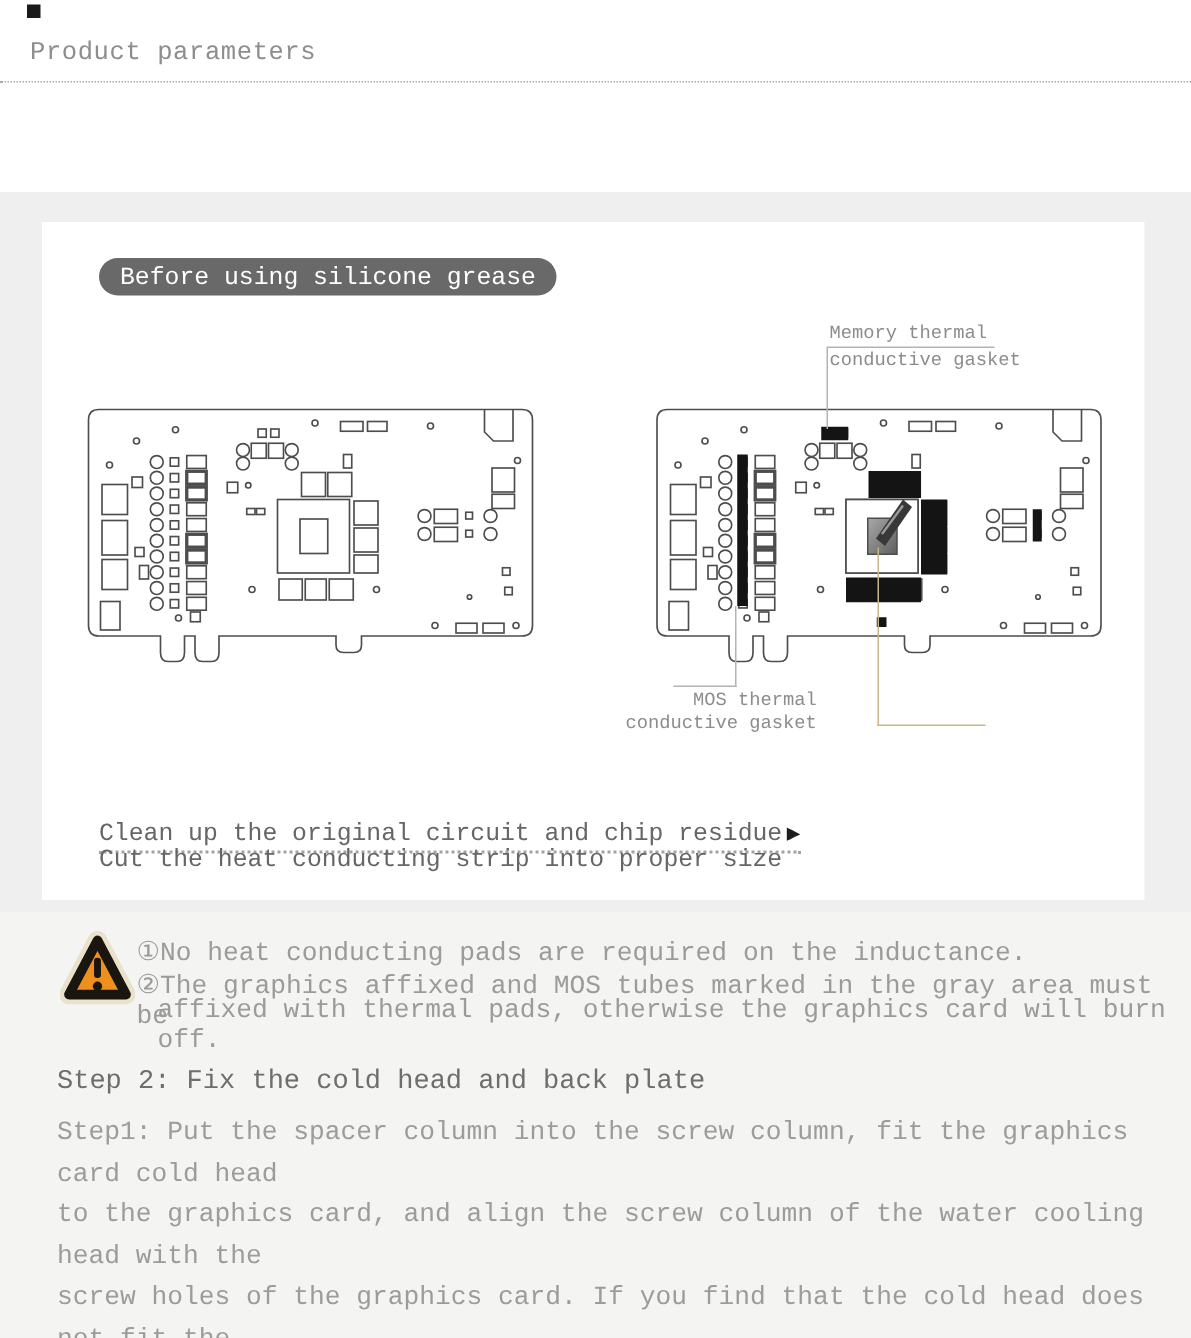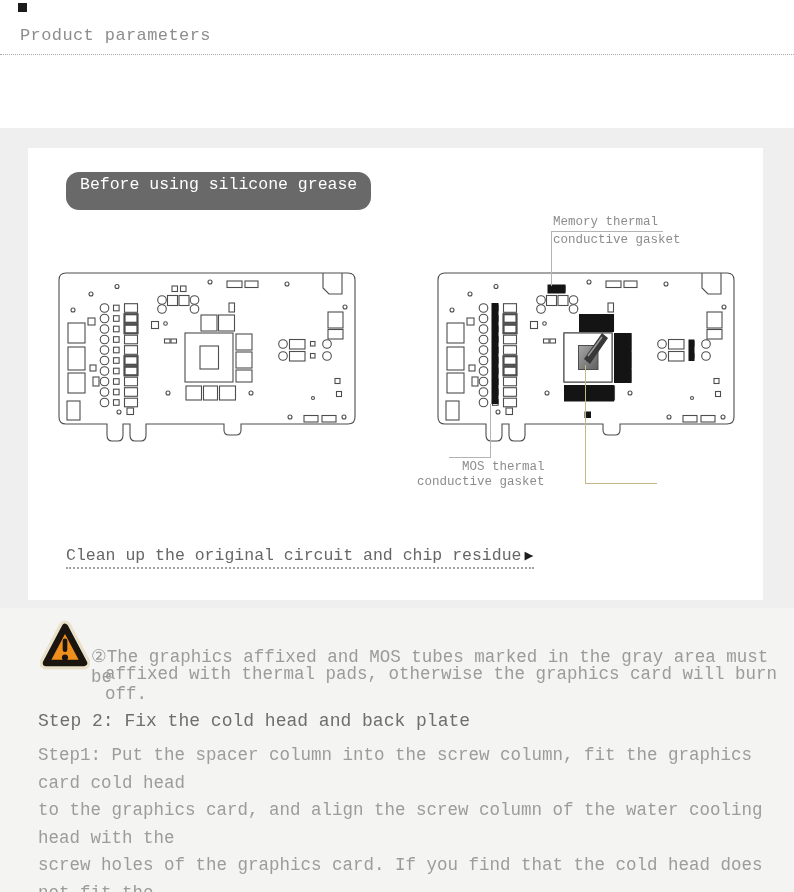--- a/index.html
+++ b/index.html
@@ -10,21 +10,21 @@
   
   .corner-square{left:18px;top:3px;width:9px;height:9px;background:#1b1b1b;}
   .header-title{left:20px;top:26px;font-size:17px;color:#8d8d8d;letter-spacing:.4px;}
   .header-rule{left:0;top:54px;width:794px;height:0;border-top:1.5px dotted #ababab;}
   .step1-title{left:38px;top:79px;font-size:17.5px;color:#585858;}
 
   
   .gray-band{left:0;top:128px;width:794px;height:480px;background:#efefef;}
   .white-panel{left:28px;top:148px;width:735px;height:452px;background:#ffffff;}
 
-  .badge{height:38px;line-height:25px;padding:0 14px;border-radius:13px;background:#696969;
+  .badge{height:25px;line-height:25px;padding:0 14px;border-radius:13px;background:#696969;
          color:#ffffff;font-size:16.5px;top:172px;}
   .badge-before{left:66px;}
   .badge-after{left:417px;}
 
   .board{width:307px;height:178px;top:265px;}
   .board-left{left:55px;}
   .board-right{left:434px;}
 
   .lbl{font-size:12.5px;color:#8c8c8c;line-height:15px;white-space:pre-line;text-align:right;}
   .lbl.tan{color:#c4b183;}
@@ -227,30 +227,32 @@
   <div class="abs leader mos-hline"></div>
   <div class="abs lbl mos-label">MOS thermal
 conductive gasket</div>
 
   <div class="abs leader tan gpu-vline"></div>
   <div class="abs leader tan gpu-hline"></div>
 
   <div class="abs caption1">
     <span>Clean up the original circuit and chip residue</span><span class="play">▶</span>
   </div>
+  <div class="abs caption2">Cut the heat conducting strip into proper size</div>
 
   <div class="abs bottom-section"></div>
 
   <svg class="abs warning-svg" viewBox="0 0 50 66" xmlns="http://www.w3.org/2000/svg">
     <path d="M25 10 L44 46 L6 46 Z" fill="none" stroke="#e9e1c9" stroke-width="13" stroke-linejoin="round"></path>
     <path d="M25 10 L44 46 L6 46 Z" fill="#ef8f1c" stroke="#1a150f" stroke-width="6.5" stroke-linejoin="round"></path>
     <rect x="22.7" y="21.5" width="4.6" height="13.5" rx="2.2" fill="#1a150f"></rect>
     <circle cx="25" cy="40.5" r="3.1" fill="#1a150f"></circle>
   </svg>
 
+  <div class="abs warn-line w1">①No heat conducting pads are required on the inductance.</div>
   <div class="abs warn-line w2">②The graphics affixed and MOS tubes marked in the gray area must be</div>
   <div class="abs warn-line w3">affixed with thermal pads, otherwise the graphics card will burn off.</div>
 
   <div class="abs step2-title">Step 2: Fix the cold head and back plate</div>
   <div class="abs step2-body">Step1: Put the spacer column into the screw column, fit the graphics card cold head
 to the graphics card, and align the screw column of the water cooling head with the
 screw holes of the graphics card. If you find that the cold head does not fit the
 graphics card, please do not try to force it to fit it with brute force. Contact a
 technician to deal with it to avoid damage to the graphics card.</div>
 

